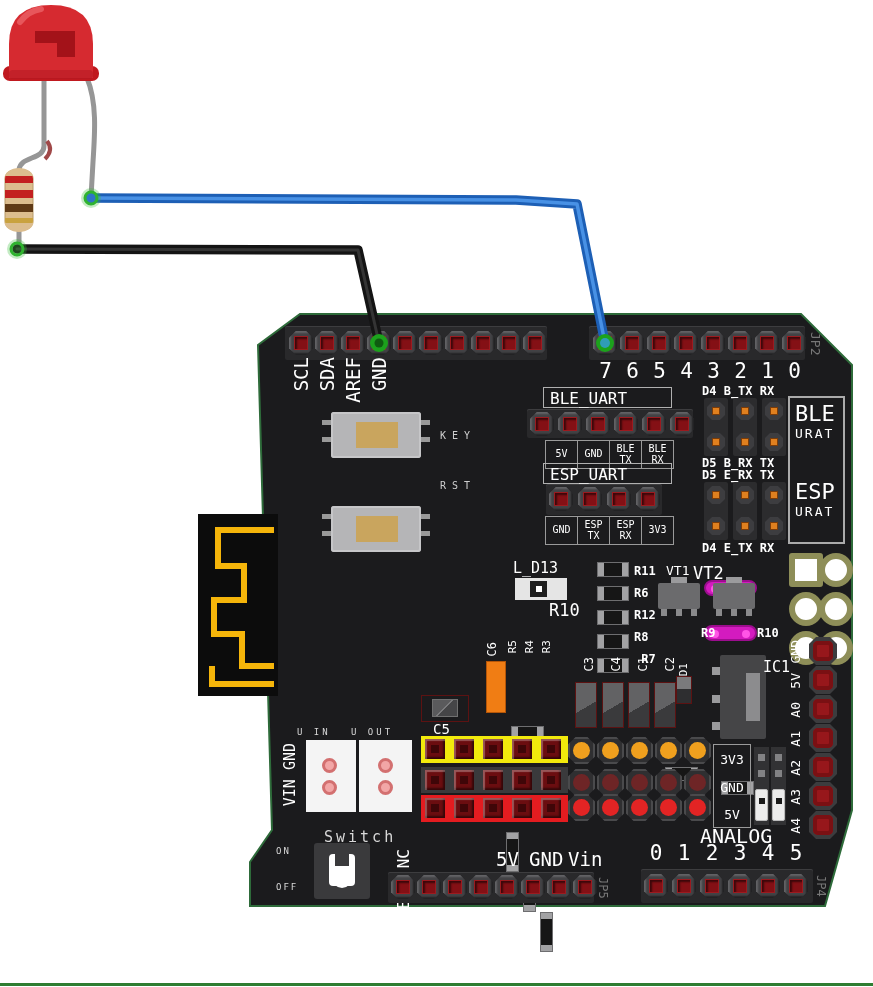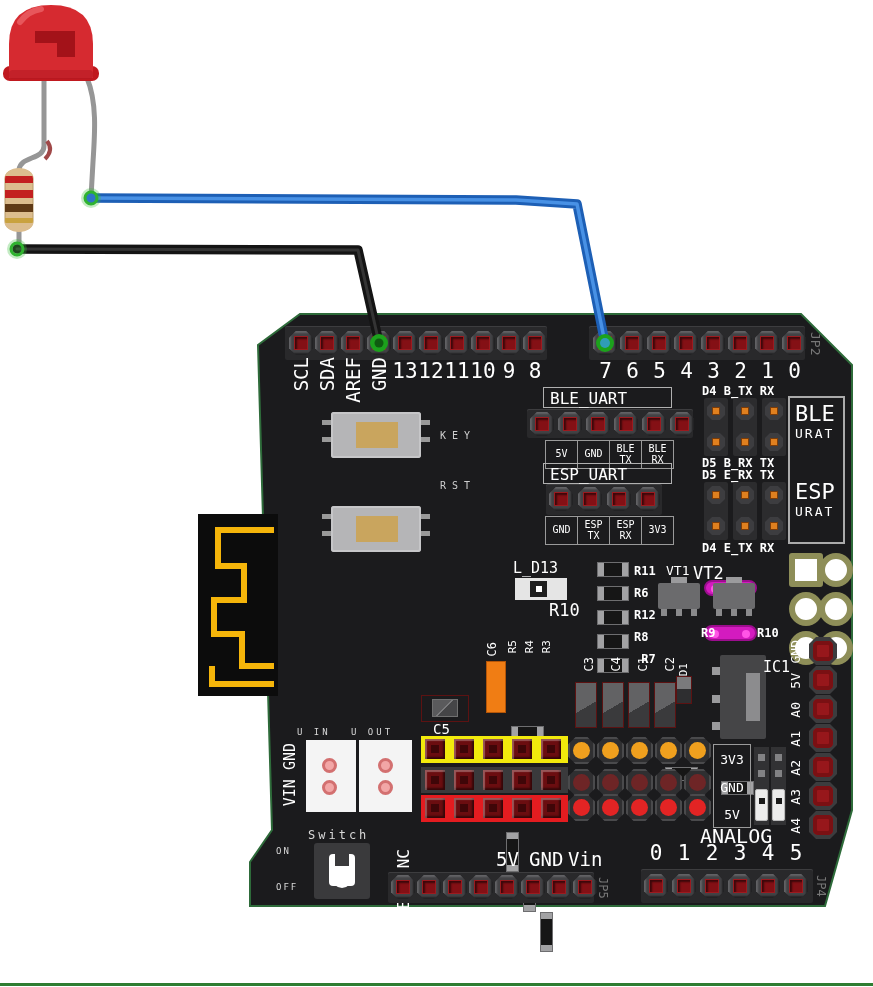--- a/index.html
+++ b/index.html
@@ -150,40 +150,20 @@
       <div class="cell vtop" style="width:26px;height:66px">
       <span class="vlab mono wlab" style="font-size:19px">SDA</span>
       </div>
       <div class="cell vtop" style="width:26px;height:66px">
       <span class="vlab mono wlab" style="font-size:19px">AREF</span>
       </div>
       <div class="cell vtop" style="width:26px;height:66px">
       <span class="vlab mono wlab" style="font-size:19px">GND</span>
       </div>
     </div>
-  <div class="abs row" style="left:392px;top:357px">
-      <div class="cell" style="width:26px;height:28px">
-      <span class="mono wlab" style="font-size:21px">13</span>
-      </div>
-      <div class="cell" style="width:26px;height:28px">
-      <span class="mono wlab" style="font-size:21px">12</span>
-      </div>
-      <div class="cell" style="width:26px;height:28px">
-      <span class="mono wlab" style="font-size:21px">11</span>
-      </div>
-      <div class="cell" style="width:26px;height:28px">
-      <span class="mono wlab" style="font-size:21px">10</span>
-      </div>
-      <div class="cell" style="width:26px;height:28px">
-      <span class="mono wlab" style="font-size:21px">9</span>
-      </div>
-      <div class="cell" style="width:26px;height:28px">
-      <span class="mono wlab" style="font-size:21px">8</span>
-      </div>
-    </div>
   <div class="abs row" style="left:592px;top:357px">
       <div class="cell" style="width:27px;height:28px">
       <span class="mono wlab" style="font-size:21px">7</span>
       </div>
       <div class="cell" style="width:27px;height:28px">
       <span class="mono wlab" style="font-size:21px">6</span>
       </div>
       <div class="cell" style="width:27px;height:28px">
       <span class="mono wlab" style="font-size:21px">5</span>
       </div>
@@ -500,21 +480,21 @@
   <div class="abs silk mono" style="left:351px;top:727px;font-size:9px;letter-spacing:3px;color:#d8d8d8">U OUT</div>
   <div class="abs" style="left:306px;top:740px;width:50px;height:72px;background:#f4f4f4">
     <div class="abs" style="left:16px;top:18px;width:15px;height:15px;border-radius:50%;border:3px solid #d37070;background:#f2a6a6"></div>
     <div class="abs" style="left:16px;top:40px;width:15px;height:15px;border-radius:50%;border:3px solid #d37070;background:#f2a6a6"></div>
   </div>
   <div class="abs" style="left:359px;top:740px;width:53px;height:72px;background:#f4f4f4">
     <div class="abs" style="left:19px;top:18px;width:15px;height:15px;border-radius:50%;border:3px solid #d37070;background:#f2a6a6"></div>
     <div class="abs" style="left:19px;top:40px;width:15px;height:15px;border-radius:50%;border:3px solid #d37070;background:#f2a6a6"></div>
   </div>
 
-  <div class="abs silk mono" style="left:308px;top:828px;font-size:12px;letter-spacing:3px;color:#d8d8d8">Switch</div>
+  <div class="abs silk mono" style="left:324px;top:828px;font-size:15px;letter-spacing:3px;color:#d8d8d8">Switch</div>
   <div class="abs silk mono" style="left:276px;top:846px;font-size:9px;letter-spacing:2px;color:#d8d8d8">ON</div>
   <div class="abs silk mono" style="left:276px;top:882px;font-size:9px;letter-spacing:2px;color:#d8d8d8">OFF</div>
   <div class="abs" style="left:314px;top:843px;width:56px;height:56px;background:#3a3a3c;border-radius:3px">
     <div class="abs" style="left:15px;top:11px;width:26px;height:32px;background:#fff;border-radius:4px"></div>
     <div class="abs" style="left:21px;top:11px;width:14px;height:12px;background:#3a3a3c"></div>
     <div class="abs" style="left:18px;top:25px;width:20px;height:20px;background:#fff;border-radius:50%"></div>
   </div>
 
   <div class="abs" style="left:390px;top:798px">
       <div class="cell vbot" style="width:26px;height:70px">

